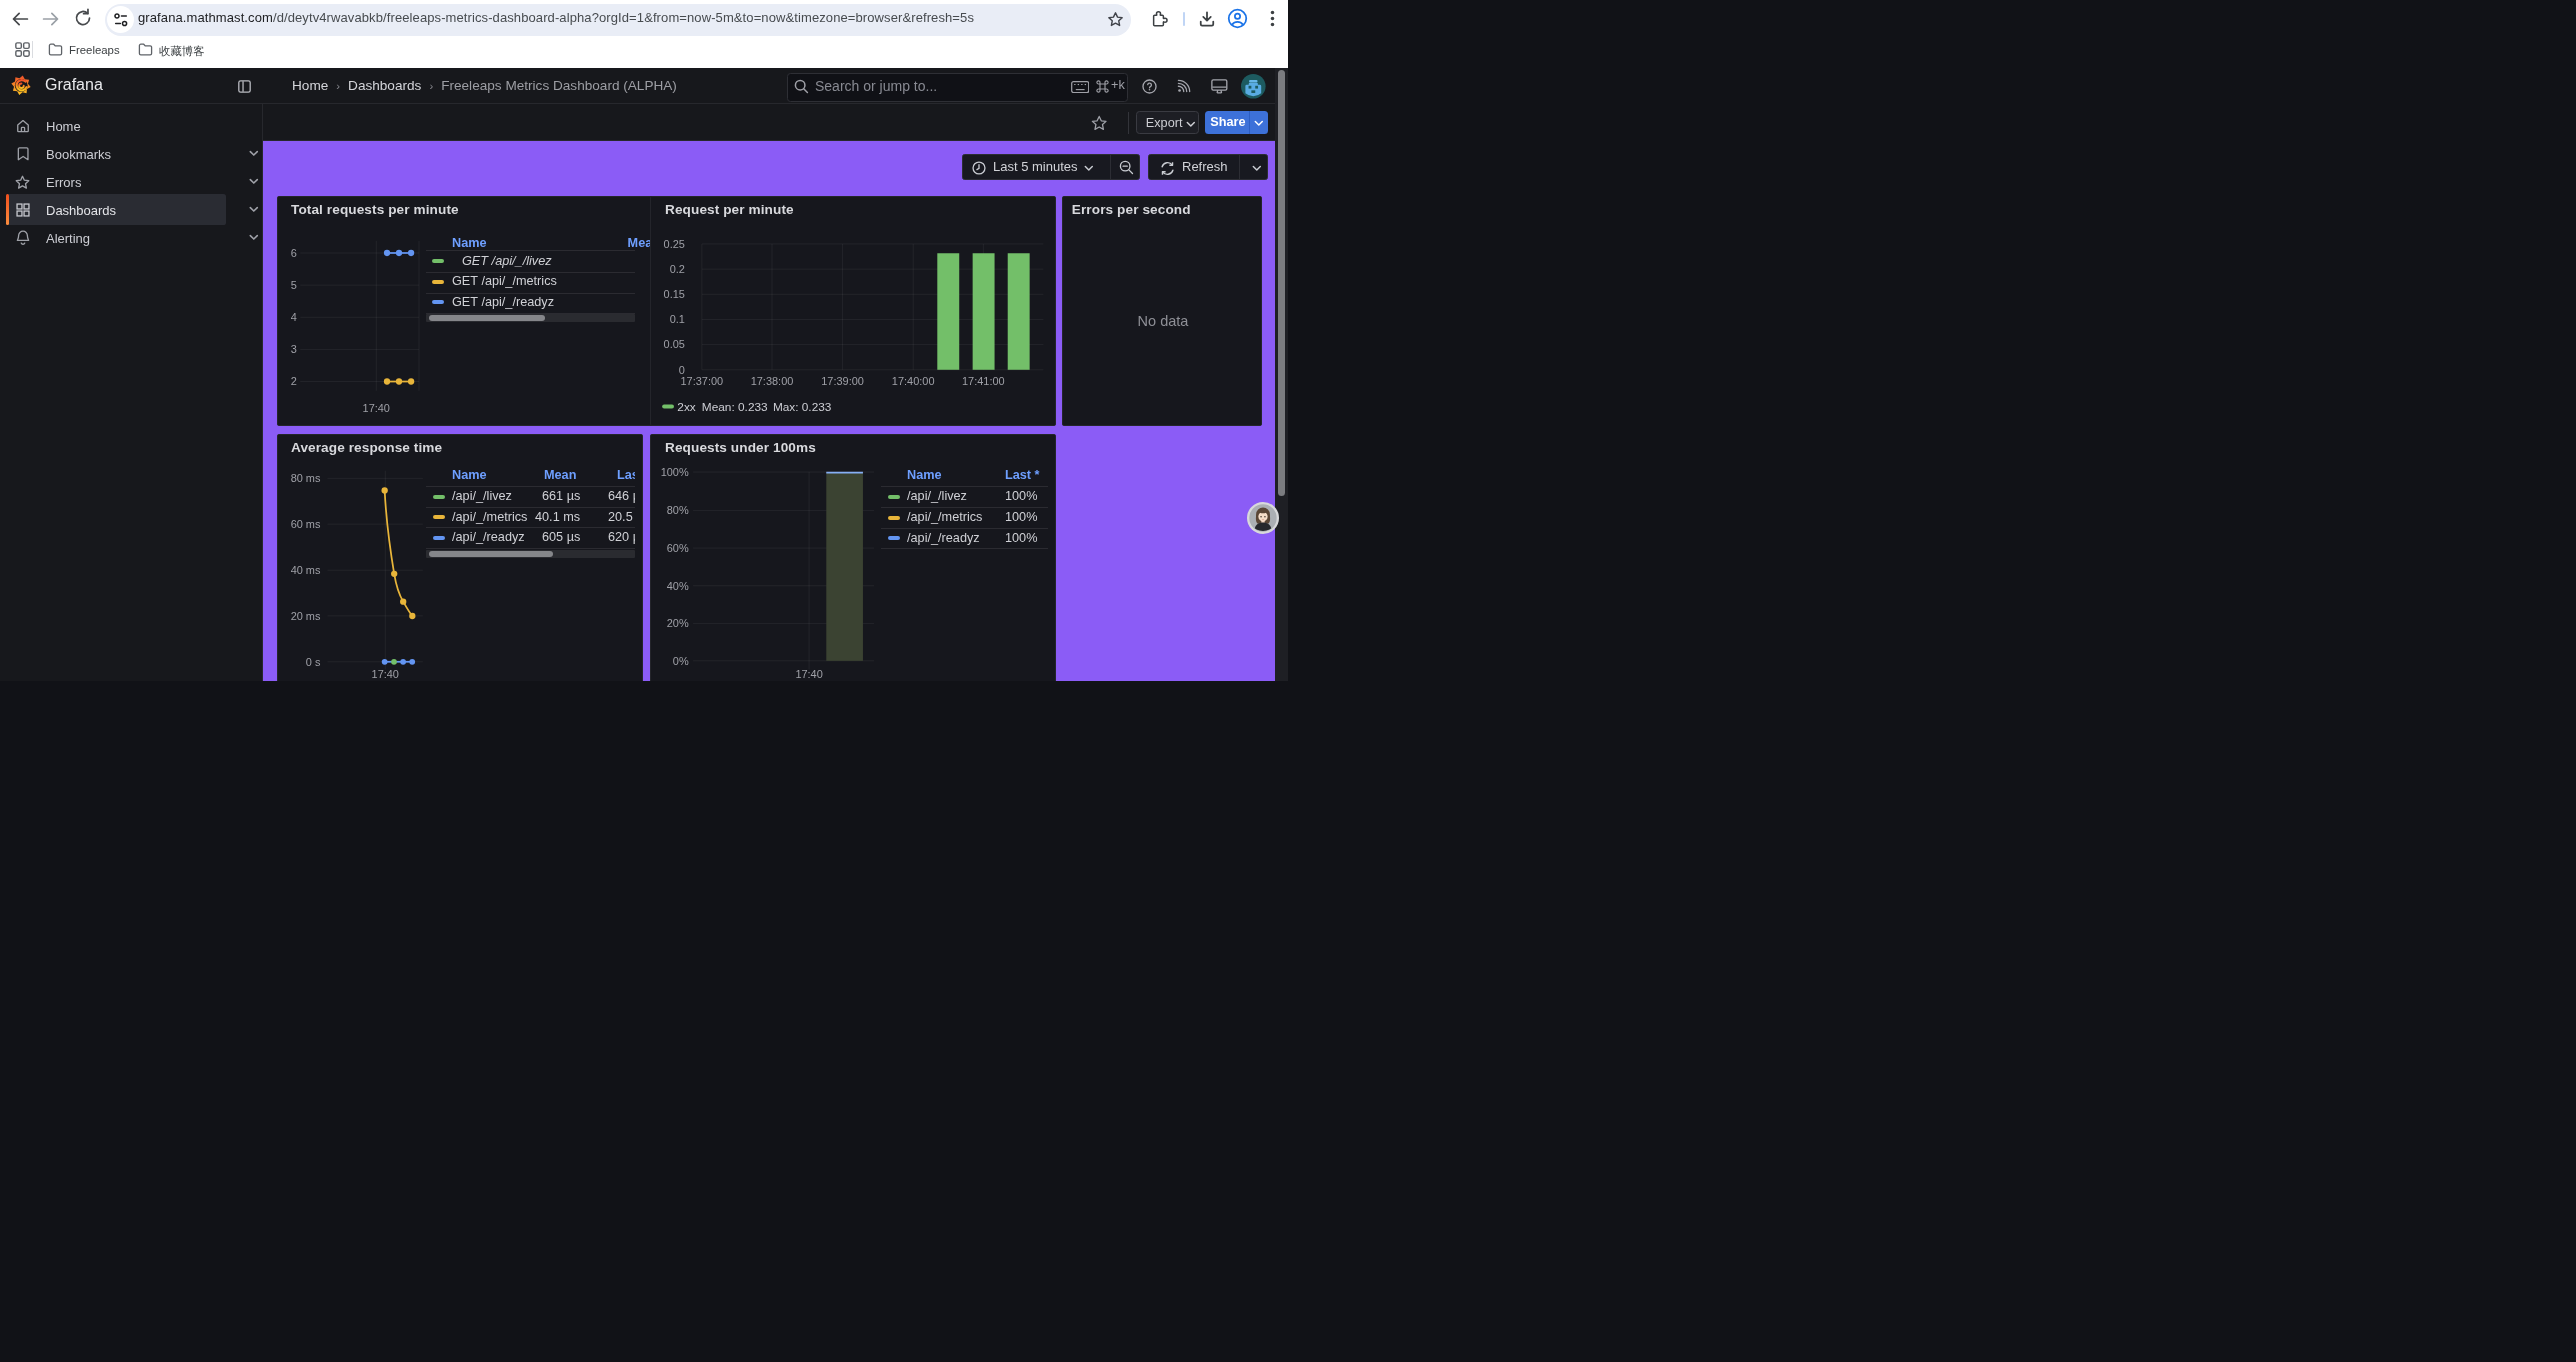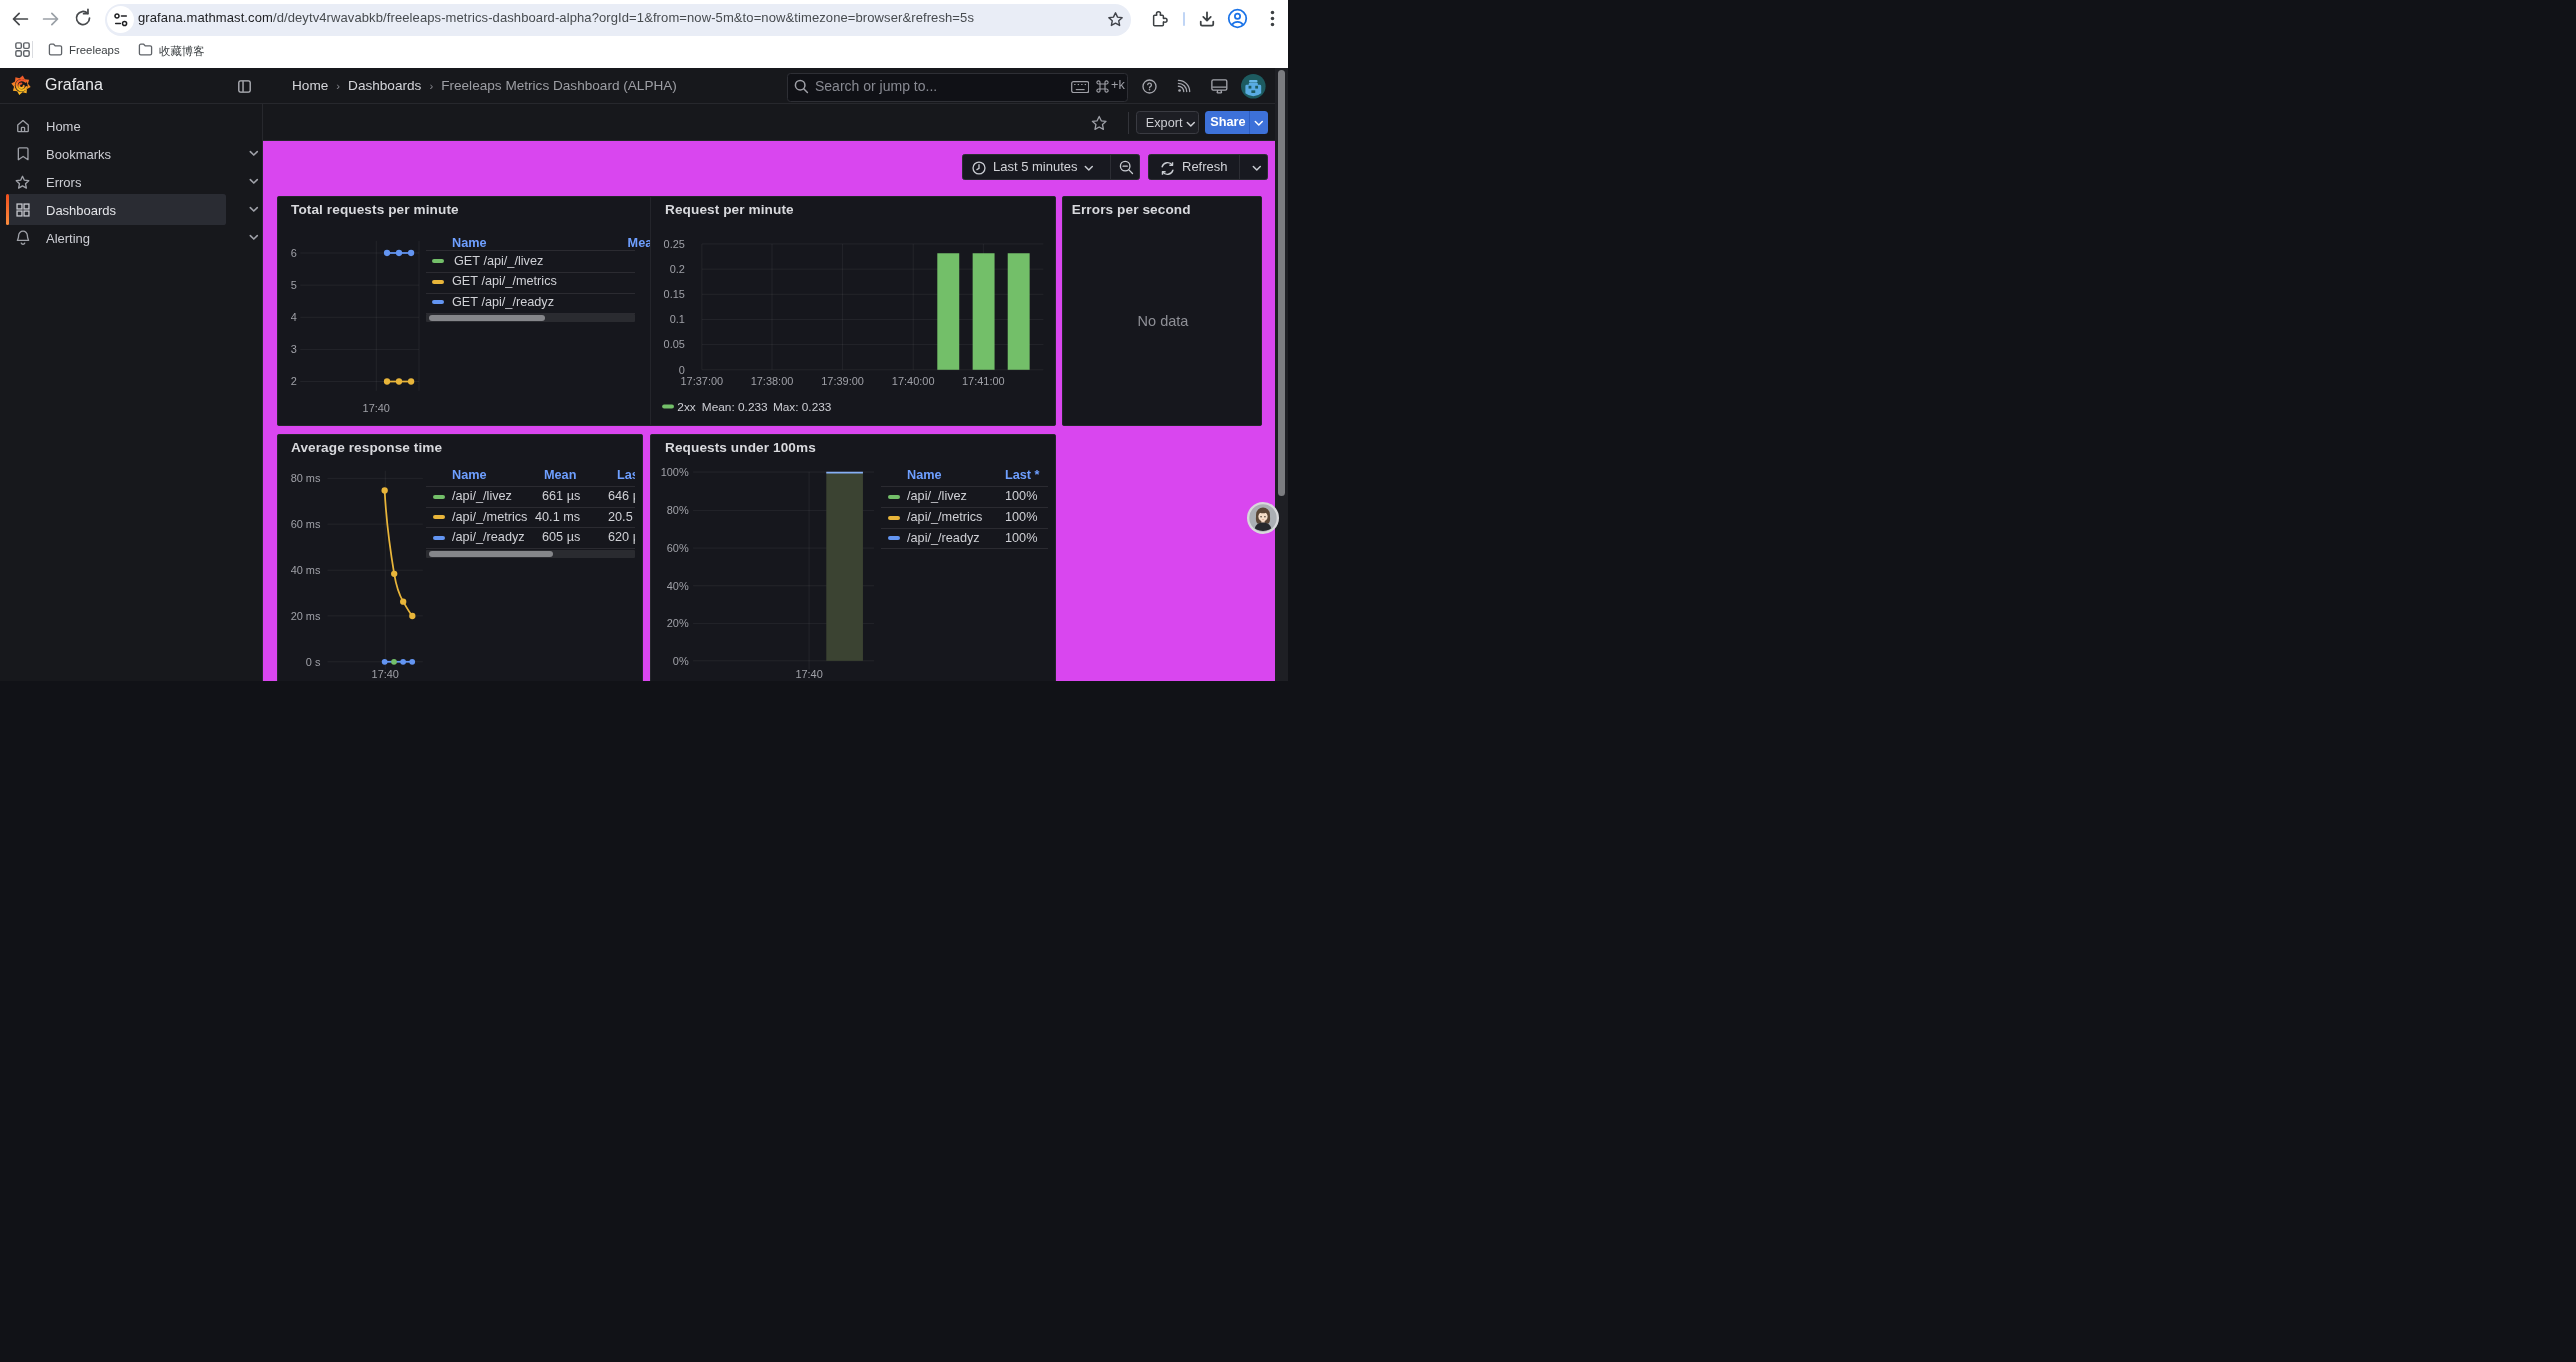--- a/index.html
+++ b/index.html
@@ -7,21 +7,21 @@
     font-family:"Liberation Sans", sans-serif; }
   .abs { position:absolute; }
   
   #chrome { position:absolute; left:0; top:0; width:1288px; height:68px; background:#ffffff; }
   #urlpill { position:absolute; left:105px; top:4px; width:1026px; height:32px;
     background:#e9edf6; border-radius:16.7px; }
   #urltext { position:absolute; left:138px; top:10px; font-size:13px; color:#202124; white-space:nowrap; letter-spacing:0.1px;}
   #urltext .path { color:#474b4f; }
   .bkmk { font-size:11.4px; color:#3c4043; }
   
-  #app { position:absolute; left:0; top:68px; width:1288px; height:613px; background:#d946ef; overflow:hidden;}
+  #app { position:absolute; left:0; top:68px; width:1288px; height:613px; background:#8b5cf6; overflow:hidden;}
   #gheader { position:absolute; left:0; top:0; width:1288px; height:36px; background:#17181c; border-bottom:0.9px solid #27282d; }
   #sidebar { position:absolute; left:0; top:36px; width:263px; height:577px; background:#17181c; border-right:0.9px solid #27282d; }
   #toolbar { position:absolute; left:263px; top:36px; width:1025px; height:37px; background:#17181c; border-bottom:0.9px solid #27282d; }
   .navitem { position:absolute; left:0; width:263px; height:28px; }
   .navlabel { position:absolute; left:46px; top:50%; transform:translateY(-50%); font-size:13px; color:#cdced4; }
   .crumb { font-size:13.6px; color:#d4d5da; }
   .crumb.dim { color:#9d9ea4; }
   .csep { color:#87888e; font-size:11.4px; padding:0 8px; }
   
   .panel { position:absolute; background:#16171d; border:0.9px solid #24252b; border-radius:1.8px; }
@@ -309,21 +309,21 @@
         <circle cx="138.2" cy="210.4" r="3.6" fill="#e8b53a"></circle>
         <circle cx="152" cy="210.4" r="3.6" fill="#e8b53a"></circle>
     </svg>
     <div class="tblhead" style="left:174px;top:39px;">Name</div>
     <div class="tblhead" style="right:36px;top:39px;">Mean</div>
     <div class="sepline" style="left:148px;top:53px;width:209px;"></div>
     <div class="sepline" style="left:148px;top:75px;width:209px;"></div>
     <div class="sepline" style="left:148px;top:96px;width:209px;"></div>
     <div class="sepline" style="left:148px;top:116px;width:209px;"></div>
     <div class="pill" style="left:154px;top:62px;background:#73bf69;"></div>
-    <div class="tbltxt" style="left:176px;top:57px;">GET /api/_/livez</div>
+    <div class="tbltxt" style="left:184px;top:57px;font-style:italic;">GET /api/_/livez</div>
     <div class="tbltxt" style="right:36px;top:57px;">6</div>
     <div class="pill" style="left:154px;top:83px;background:#e8b53a;"></div>
     <div class="tbltxt" style="left:174px;top:77px;">GET /api/_/metrics</div>
     <div class="tbltxt" style="right:36px;top:77px;">2</div>
     <div class="pill" style="left:154px;top:103px;background:#6395f2;"></div>
     <div class="tbltxt" style="left:174px;top:98px;">GET /api/_/readyz</div>
     <div class="tbltxt" style="right:36px;top:98px;">6</div>
     <div class="hscroll-track" style="left:148px;top:117px;width:209px;">
       <div class="hscroll-thumb" style="left:2.6px;width:116px;"></div>
     </div>

